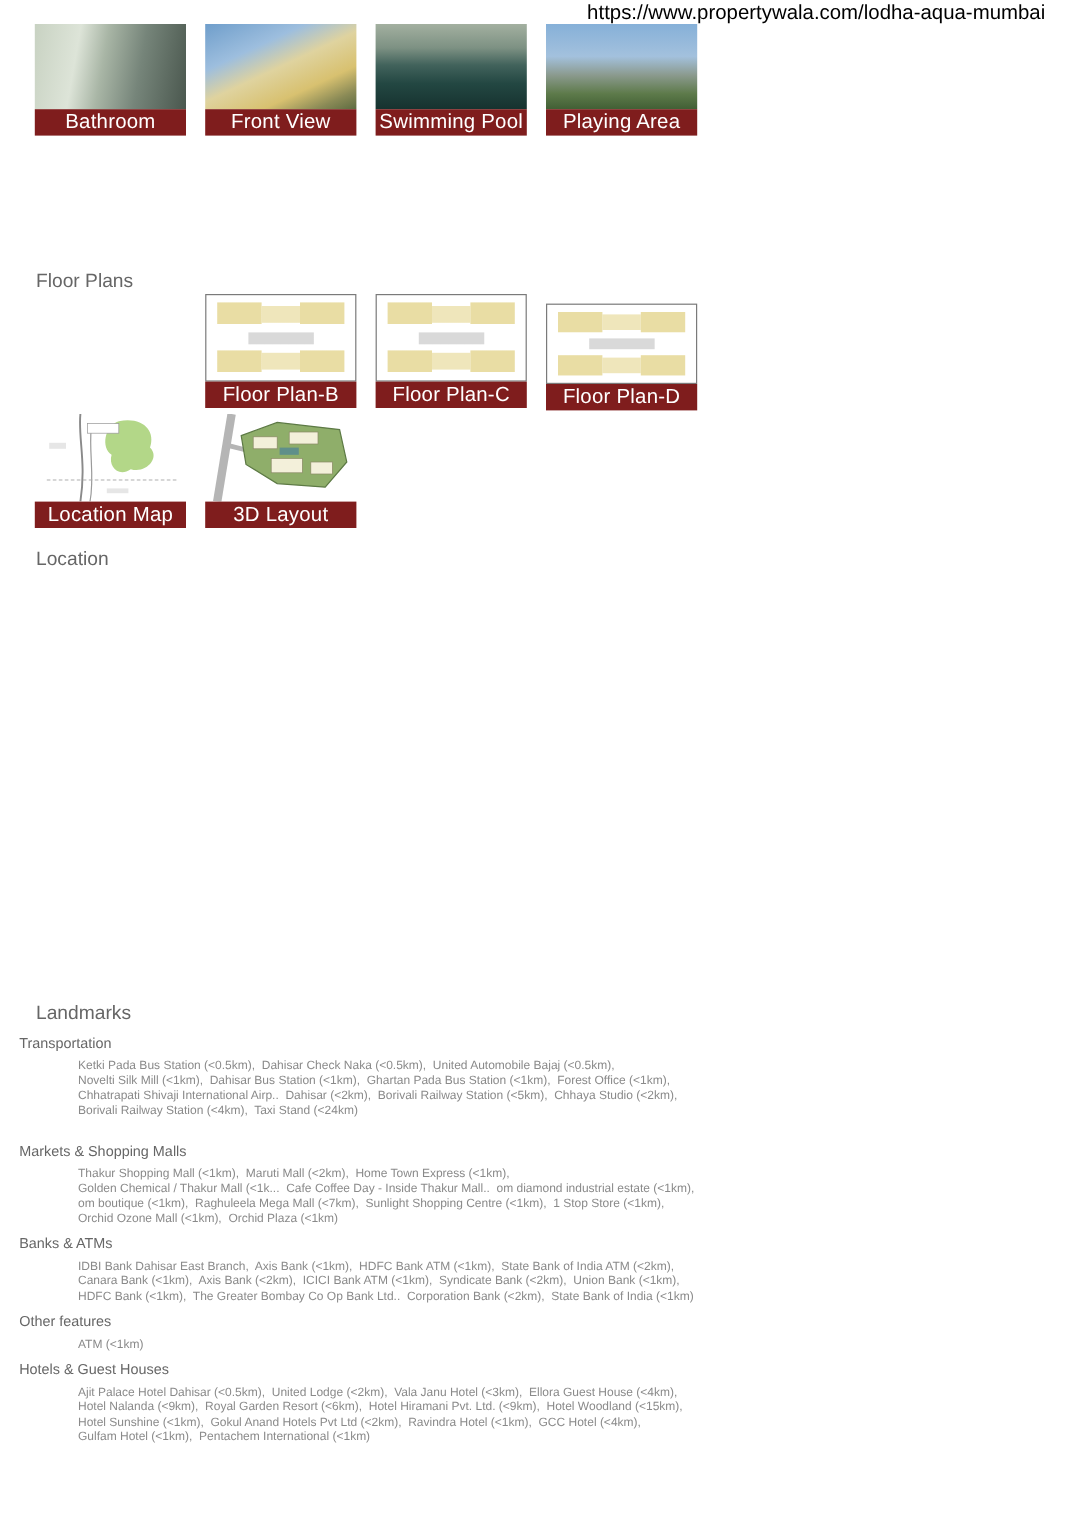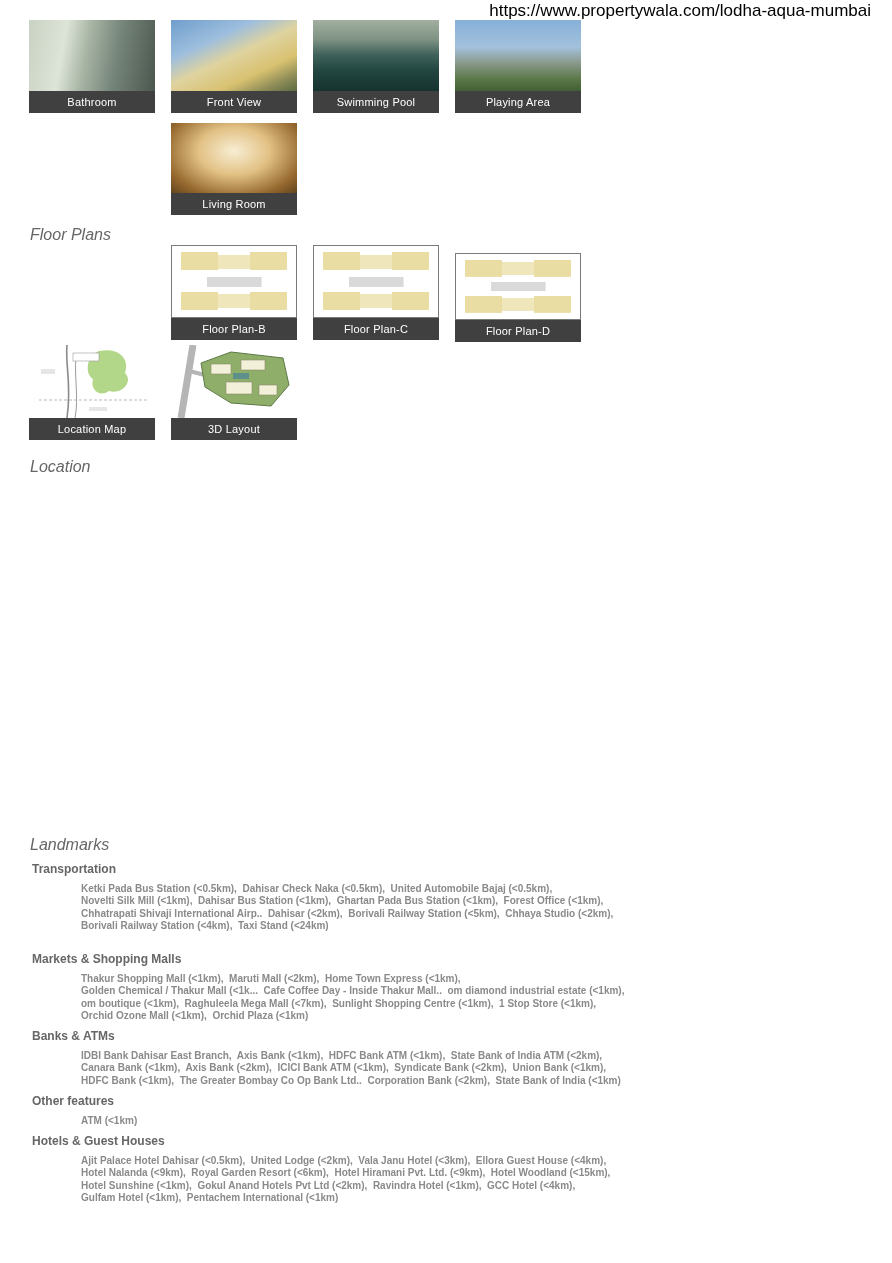--- a/index.html
+++ b/index.html
@@ -5,21 +5,21 @@
   html,body{margin:0;padding:0;background:#fff;}
   .canvas{position:relative;width:892px;height:1263px;background:#fff;
           font-family:"Liberation Sans",sans-serif;overflow:hidden;border-radius:31px;}
 
   .url-overlay{position:absolute;top:1px;right:21px;font-size:17px;color:#000;white-space:nowrap;}
 
   
   .thumb{position:absolute;width:126px;cursor:pointer;}
   .ph{width:126px;height:71px;}
   .ph.h70{height:70px;}
-  .cap{width:126px;height:22px;background:#404040;color:#fff;font-size:11px;
+  .cap{width:126px;height:22px;background:#7f1d1d;color:#fff;font-size:17px;
        display:flex;align-items:center;justify-content:center;letter-spacing:.2px;}
 
   .ph-bathroom{background:linear-gradient(100deg,#c8d2c2 0%,#dde4d8 28%,#a9b6a6 45%,#76857a 68%,#4a574e 100%);}
   .ph-frontview{background:linear-gradient(155deg,#6f9ecb 0%,#9dbede 30%,#dfd39f 50%,#d8c170 72%,#8a8a56 88%,#5d6b41 100%);}
   .ph-pool{background:linear-gradient(to bottom,#a3b0a0 0%,#7d9183 28%,#42635c 48%,#234742 70%,#16322f 100%);}
   .ph-playing{background:linear-gradient(to bottom,#86b0d8 0%,#a3c1dd 38%,#8b9a8e 60%,#5d7a4a 82%,#415f35 100%);}
   .ph-drawing{background:radial-gradient(ellipse at 55% 45%,#f6e8c4 0%,#dcb874 40%,#8a5f33 80%,#5a3c20 100%);}
   .ph-living{background:radial-gradient(ellipse at 50% 40%,#f8eed4 0%,#e2c184 40%,#96692f 78%,#63441d 100%);}
 
   
@@ -31,22 +31,22 @@
       linear-gradient(#e9dda4,#e9dda4) 10% 88%/30% 26% no-repeat,
       linear-gradient(#e9dda4,#e9dda4) 90% 88%/30% 26% no-repeat,
       linear-gradient(#efe6bb,#efe6bb) 50% 84%/26% 20% no-repeat,
       linear-gradient(#d9d9d9,#d9d9d9) 50% 50%/44% 14% no-repeat,
       #fff;}
   .planbox.light{border:1px solid #ececec;}
   .imgwhite{position:absolute;left:0;top:0;width:126px;height:73px;background:#fff;}
   .abs-cap{position:absolute;left:0;}
 
   
-  .h1{position:absolute;left:30px;font-size:16px;color:#666;font-style:italic;}
-  .section{position:absolute;left:32px;width:600px;font-weight:bold;}
+  .h1{position:absolute;left:30px;font-size:16px;color:#666;}
+  .section{position:absolute;left:16px;width:600px;}
   .section .title{font-size:12px;color:#666;margin:0 0 7px 0;}
   .section .line{font-size:10px;color:#8a8a8a;line-height:12.4px;white-space:pre;padding-left:5px;margin-left:44px;}
 </style>
 </head>
 <body>
 
 <div class="canvas">
 
   <div class="url-overlay">https://www.propertywala.com/lodha-aqua-mumbai</div>
 
@@ -60,24 +60,20 @@
   </div>
   <div class="thumb" style="left:313px;top:20px">
     <div class="ph ph-pool"></div>
     <div class="cap">Swimming Pool</div>
   </div>
   <div class="thumb" style="left:455px;top:20px">
     <div class="ph ph-playing"></div>
     <div class="cap">Playing Area</div>
   </div>
 
-  <div class="thumb" style="left:171px;top:123px">
-    <div class="ph h70 ph-living"></div>
-    <div class="cap">Living Room</div>
-  </div>
 
   <div class="h1" style="top:226px">Floor Plans</div>
 
   <div class="thumb" style="left:171px;top:245px;height:97px">
     <div class="planbox"></div>
     <div class="cap abs-cap" style="top:73px">Floor Plan-B</div>
   </div>
   <div class="thumb" style="left:313px;top:245px;height:97px">
     <div class="planbox"></div>
     <div class="cap abs-cap" style="top:73px">Floor Plan-C</div>

